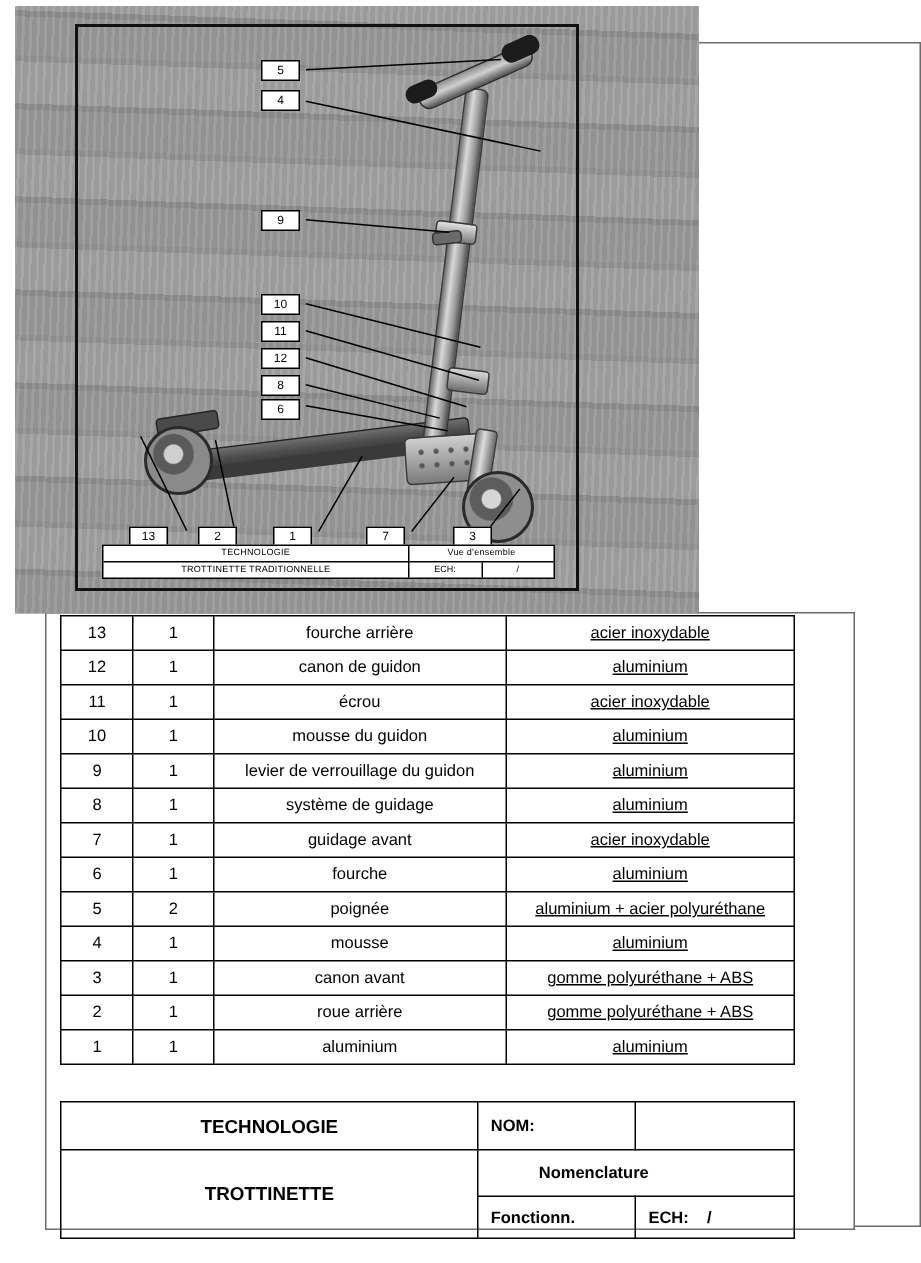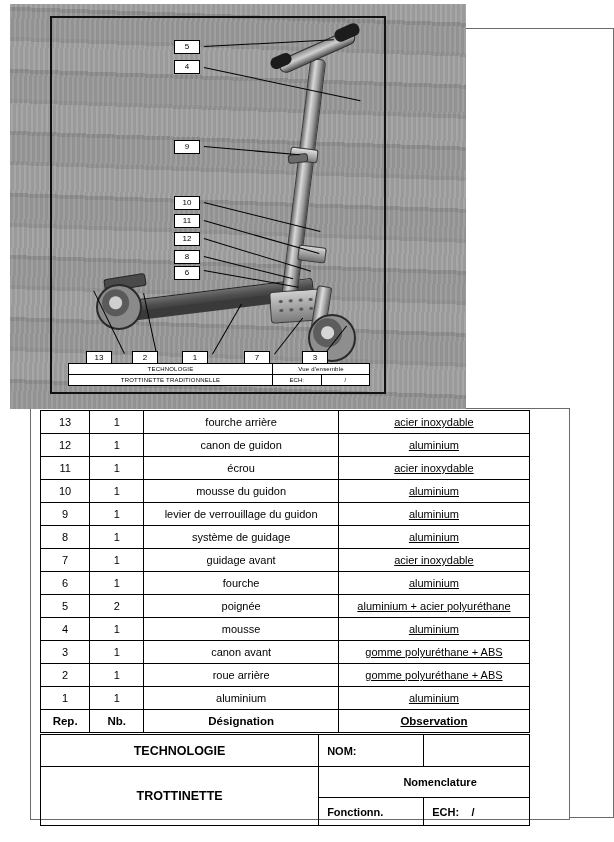--- a/index.html
+++ b/index.html
@@ -267,21 +267,21 @@
     padding: 0 8px;
     vertical-align: middle;
   }
   .cart .big {
     text-align: center;
     font-weight: bold;
     font-size: 12.5px;
     height: 31px;
   }
   .cart .lbl { font-weight: bold; font-size: 11px; height: 27px; }
-  .cart .ctr { text-align: center; font-weight: bold; padding-left: 40px; }
+  .cart .ctr { text-align: left; font-weight: bold; padding-left: 40px; }
 </style>
 </head>
 <body>
 
 <div class="page-white"></div>
 <div class="page-white-2"></div>
 
 <div class="photo-block">
   <div class="floor"></div>
 
@@ -424,26 +424,20 @@
       <td class="c-nb">1</td>
       <td class="c-des">roue arrière</td>
       <td class="c-obs">gomme polyuréthane + ABS</td>
     </tr>
     <tr>
       <td class="c-rep">1</td>
       <td class="c-nb">1</td>
       <td class="c-des">aluminium</td>
       <td class="c-obs">aluminium</td>
     </tr>
-    <tr class="hdr">
-      <td class="c-rep">Rep.</td>
-      <td class="c-nb">Nb.</td>
-      <td class="c-des">Désignation</td>
-      <td class="c-obs">Observation</td>
-    </tr>
   </tbody>
 </table>
 
 <table class="cart">
   <tbody>
     <tr>
       <td class="big" style="width:294px;">TECHNOLOGIE</td>
       <td class="lbl" style="width:94px;">NOM:</td>
       <td style="width:100px;"></td>
     </tr>

